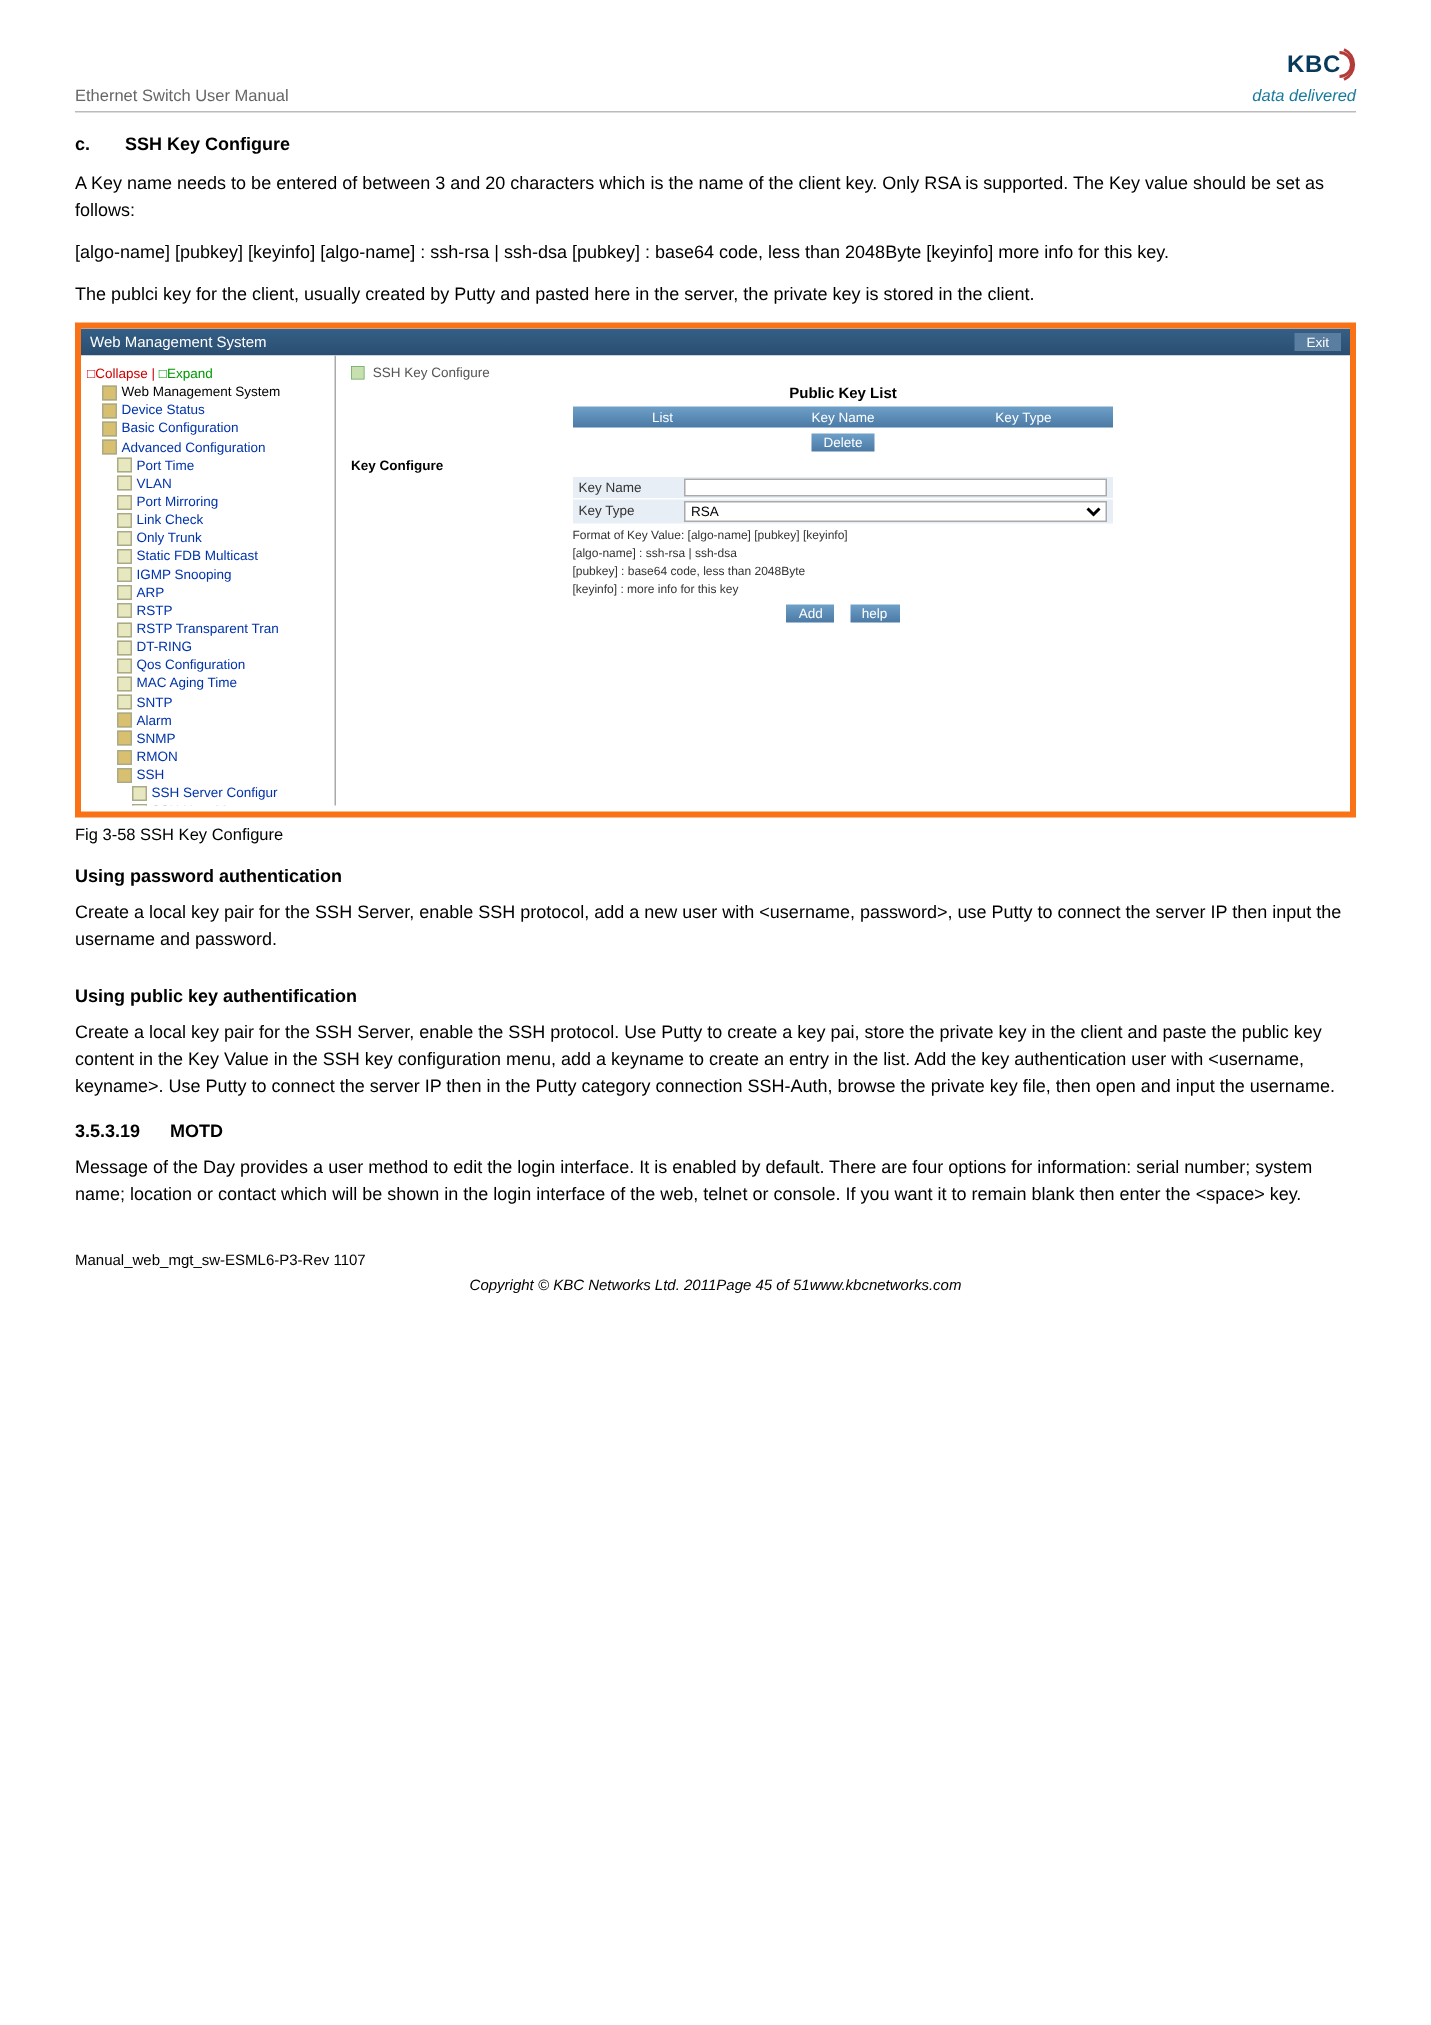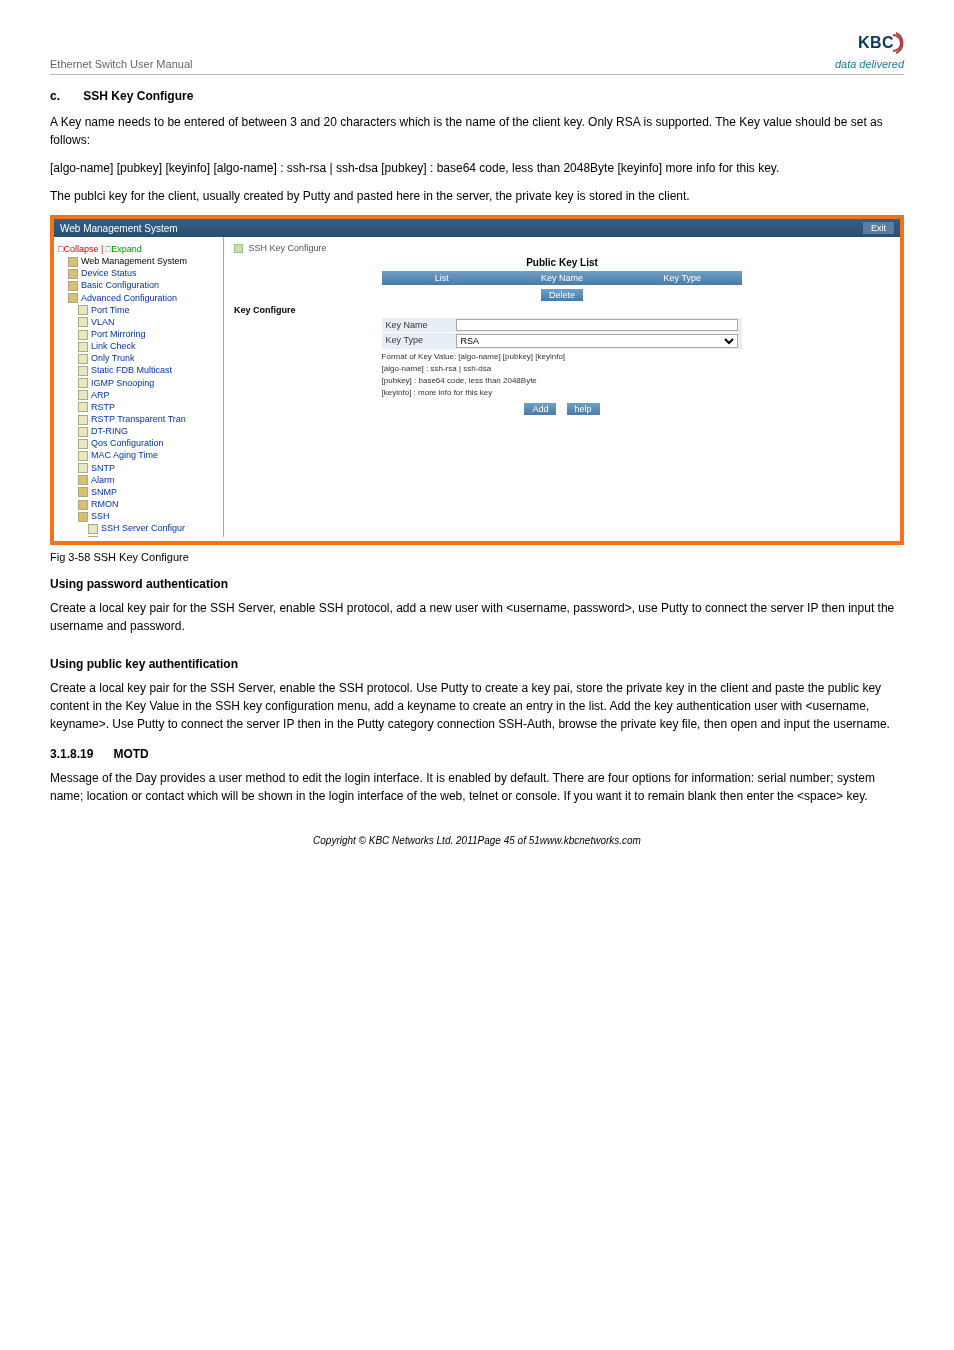--- a/index.html
+++ b/index.html
@@ -213,25 +213,26 @@
 
 <div class="fig-caption">Fig 3-58 SSH Key Configure</div>
 
 <div class="sub-h">Using password authentication</div>
 <p>Create a local key pair for the SSH Server, enable SSH protocol, add a new user with &lt;username, password&gt;, use Putty to connect the server IP then input the username and password.</p>
 
 <div class="sub-h" style="margin-top:22px">Using public key authentification</div>
 <p>Create a local key pair for the SSH Server, enable the SSH protocol. Use Putty to create a key pai, store the private key in the client and paste the public key content in the Key Value in the SSH key configuration menu, add a keyname to create an entry in the list. Add the key authentication user with &lt;username, keyname&gt;. Use Putty to connect the server IP then in the Putty category connection SSH-Auth, browse the private key file, then open and input the username.</p>
 
 <div class="sub-h">
-  <span>3.1.8.19</span>
+  <span>3.5.3.19</span>
   &nbsp;&nbsp;&nbsp;&nbsp;
   <span>MOTD</span>
 </div>
 <p>Message of the Day provides a user method to edit the login interface. It is enabled by default. There are four options for information: serial number; system name; location or contact which will be shown in the login interface of the web, telnet or console. If you want it to remain blank then enter the &lt;space&gt; key.</p>
 
 <div class="footer">
+  <div>Manual_web_mgt_sw-ESML6-P3-Rev 1107</div>
   <div class="footer-row">
     <span>Copyright © KBC Networks Ltd. 2011</span>
     <span>Page 45 of 51</span>
     <span>www.kbcnetworks.com</span>
   </div>
 </div>
 
 </body></html>

